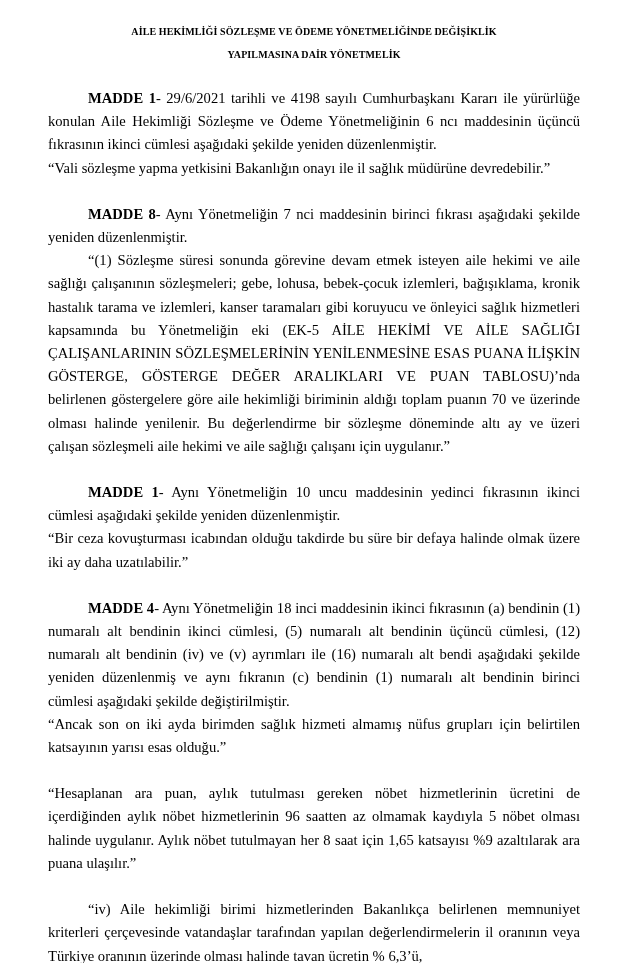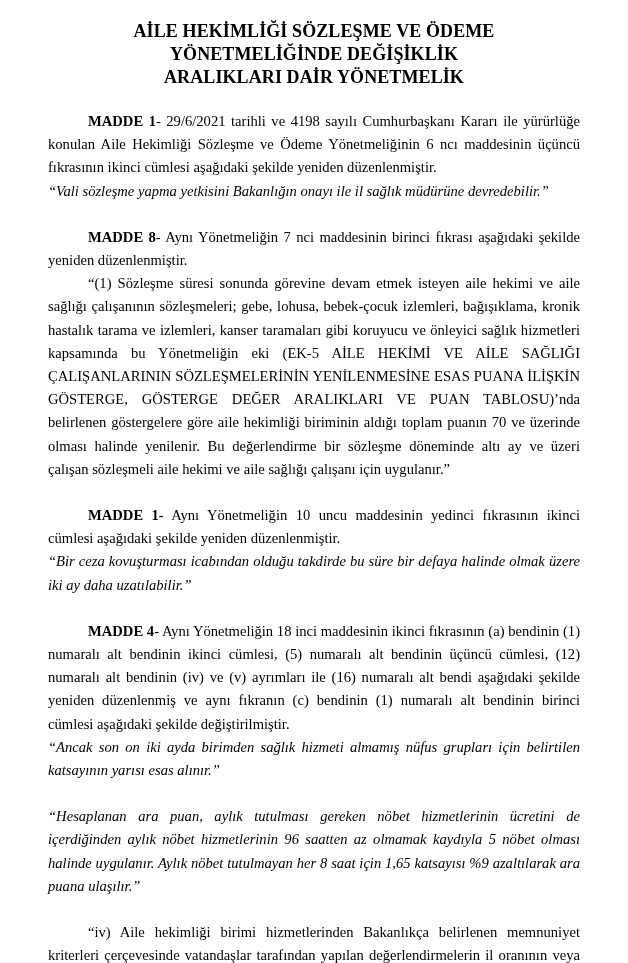--- a/index.html
+++ b/index.html
@@ -18,21 +18,21 @@
     width: 628px;
     height: 963px;
     box-sizing: border-box;
     padding: 20px 48px 0 48px;
     background: #ffffff;
     position: relative;
   }
   .doc-title {
     text-align: center;
     font-weight: bold;
-    font-size: 18px;
+    font-size: 10px;
     line-height: 23px;
     letter-spacing: 0.1px;
     margin: 0;
     padding: 0;
   }
   .doc-title .t-line {
     display: block;
   }
   .title-gap {
     height: 21px;
@@ -44,58 +44,57 @@
     text-justify: inter-word;
     margin: 0;
     padding: 0;
     hyphens: none;
   }
   .para.indent {
     text-indent: 40px;
   }
   .para.noindent {
     text-indent: 0;
-    font-style: italic;
   }
   .para b {
     font-weight: bold;
   }
   .blank-line {
     height: 23px;
   }
 </style>
 </head>
 <body>
 
 <div class="page">
 
   <h1 class="doc-title">
     <span class="t-line">AİLE HEKİMLİĞİ SÖZLEŞME VE ÖDEME YÖNETMELİĞİNDE DEĞİŞİKLİK</span>
-    <span class="t-line">ARALIKLARI DAİR YÖNETMELİK</span>
+    <span class="t-line">YAPILMASINA DAİR YÖNETMELİK</span>
   </h1>
 
   <div class="title-gap"></div>
 
   <p class="para indent"><b>MADDE 1</b><span>- 29/6/2021 tarihli ve 4198 sayılı Cumhurbaşkanı Kararı ile yürürlüğe konulan Aile Hekimliği Sözleşme ve Ödeme Yönetmeliğinin 6 ncı maddesinin üçüncü fıkrasının ikinci cümlesi aşağıdaki şekilde yeniden düzenlenmiştir.</span></p>
   <p class="para noindent">“Vali sözleşme yapma yetkisini Bakanlığın onayı ile il sağlık müdürüne devredebilir.”</p>
 
   <div class="blank-line"></div>
 
   <p class="para indent"><b>MADDE 8</b><span>- Aynı Yönetmeliğin 7 nci maddesinin birinci fıkrası aşağıdaki şekilde yeniden düzenlenmiştir.</span></p>
   <p class="para indent">“(1) Sözleşme süresi sonunda görevine devam etmek isteyen aile hekimi ve aile sağlığı çalışanının sözleşmeleri; gebe, lohusa, bebek-çocuk izlemleri, bağışıklama, kronik hastalık tarama ve izlemleri, kanser taramaları gibi koruyucu ve önleyici sağlık hizmetleri kapsamında bu Yönetmeliğin eki (EK-5 AİLE HEKİMİ VE AİLE SAĞLIĞI ÇALIŞANLARININ SÖZLEŞMELERİNİN YENİLENMESİNE ESAS PUANA İLİŞKİN GÖSTERGE, GÖSTERGE DEĞER ARALIKLARI VE PUAN TABLOSU)’nda belirlenen göstergelere göre aile hekimliği biriminin aldığı toplam puanın 70 ve üzerinde olması halinde yenilenir. Bu değerlendirme bir sözleşme döneminde altı ay ve üzeri çalışan sözleşmeli aile hekimi ve aile sağlığı çalışanı için uygulanır.”</p>
 
   <div class="blank-line"></div>
 
   <p class="para indent"><b>MADDE 1</b><span>- Aynı Yönetmeliğin 10 uncu maddesinin yedinci fıkrasının ikinci cümlesi aşağıdaki şekilde yeniden düzenlenmiştir.</span></p>
   <p class="para noindent">“Bir ceza kovuşturması icabından olduğu takdirde bu süre bir defaya halinde olmak üzere iki ay daha uzatılabilir.”</p>
 
   <div class="blank-line"></div>
 
   <p class="para indent"><b>MADDE 4</b><span>- Aynı Yönetmeliğin 18 inci maddesinin ikinci fıkrasının (a) bendinin (1) numaralı alt bendinin ikinci cümlesi, (5) numaralı alt bendinin üçüncü cümlesi, (12) numaralı alt bendinin (iv) ve (v) ayrımları ile (16) numaralı alt bendi aşağıdaki şekilde yeniden düzenlenmiş ve aynı fıkranın (c) bendinin (1) numaralı alt bendinin birinci cümlesi aşağıdaki şekilde değiştirilmiştir.</span></p>
-  <p class="para noindent">“Ancak son on iki ayda birimden sağlık hizmeti almamış nüfus grupları için belirtilen katsayının yarısı esas alınır.”</p>
+  <p class="para noindent">“Ancak son on iki ayda birimden sağlık hizmeti almamış nüfus grupları için belirtilen katsayının yarısı esas olduğu.”</p>
 
   <div class="blank-line"></div>
 
   <p class="para noindent">“Hesaplanan ara puan, aylık tutulması gereken nöbet hizmetlerinin ücretini de içerdiğinden aylık nöbet hizmetlerinin 96 saatten az olmamak kaydıyla 5 nöbet olması halinde uygulanır. Aylık nöbet tutulmayan her 8 saat için 1,65 katsayısı %9 azaltılarak ara puana ulaşılır.”</p>
 
   <div class="blank-line"></div>
 
   <p class="para indent">“iv) Aile hekimliği birimi hizmetlerinden Bakanlıkça belirlenen memnuniyet kriterleri çerçevesinde vatandaşlar tarafından yapılan değerlendirmelerin il oranının veya Türkiye oranının üzerinde olması halinde tavan ücretin % 6,3’ü,</p>
 
 </div>

